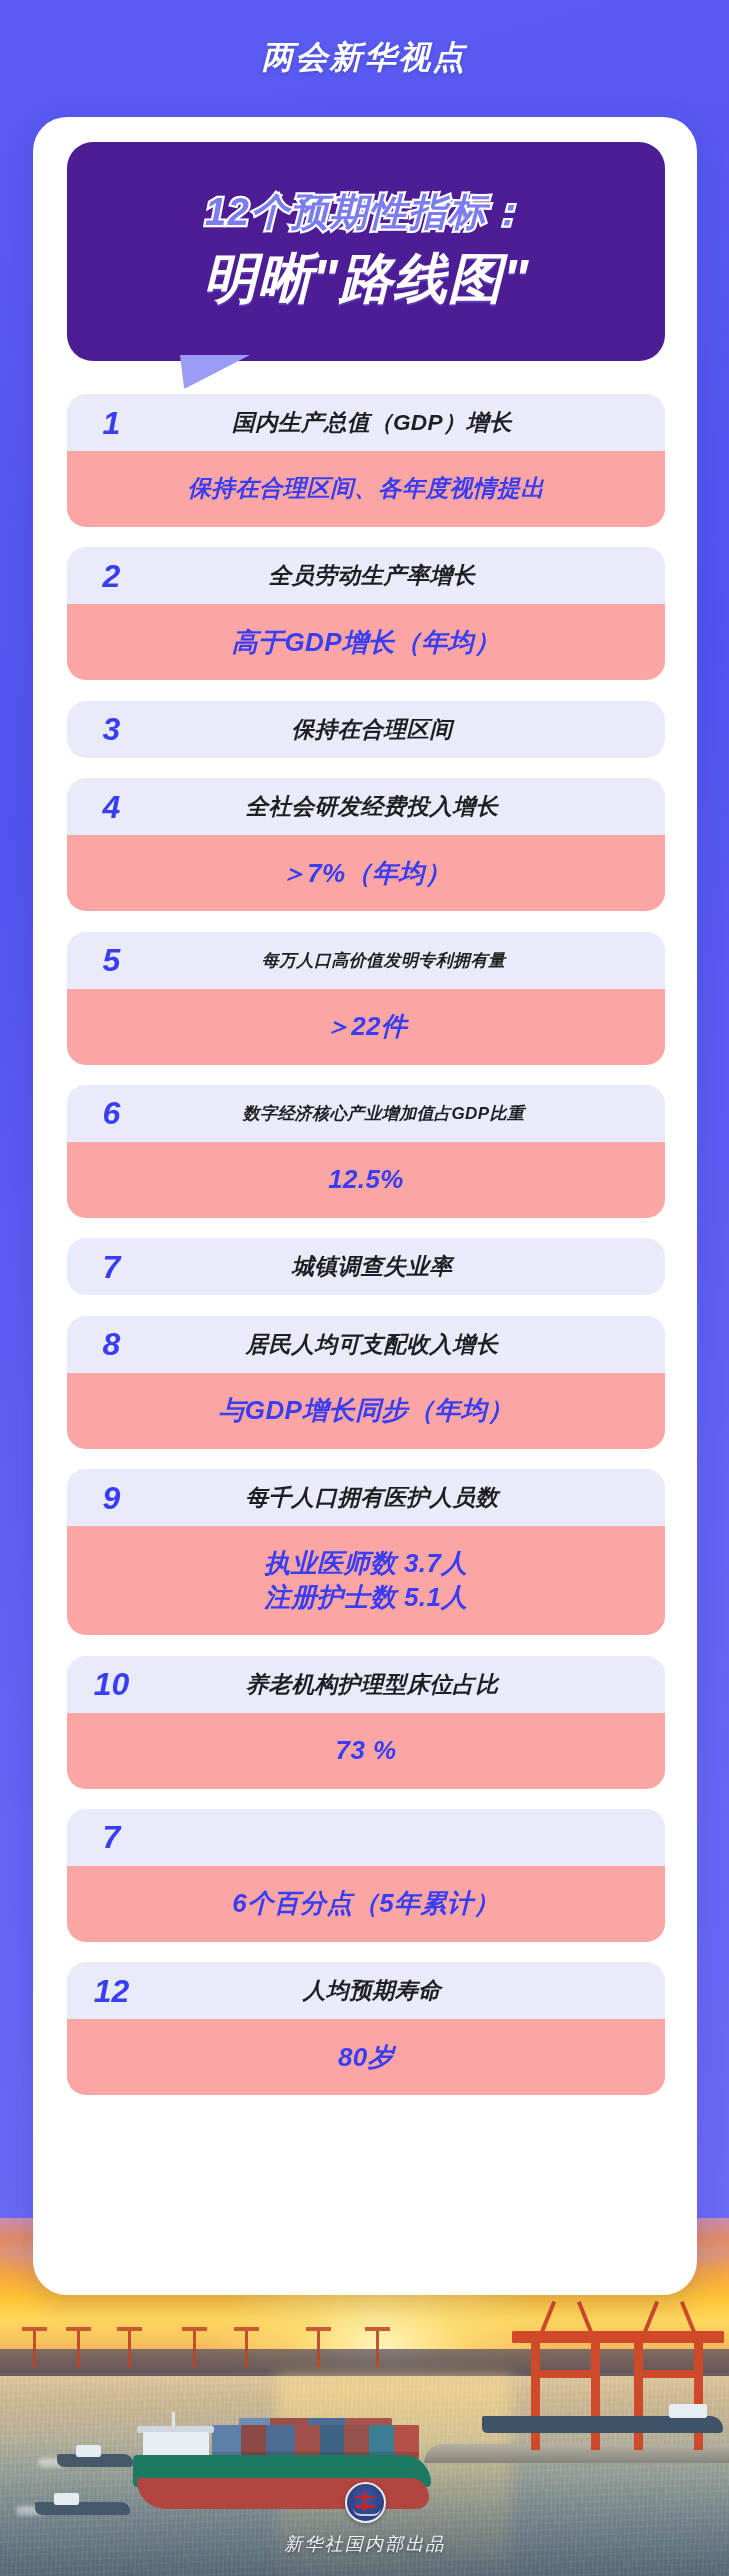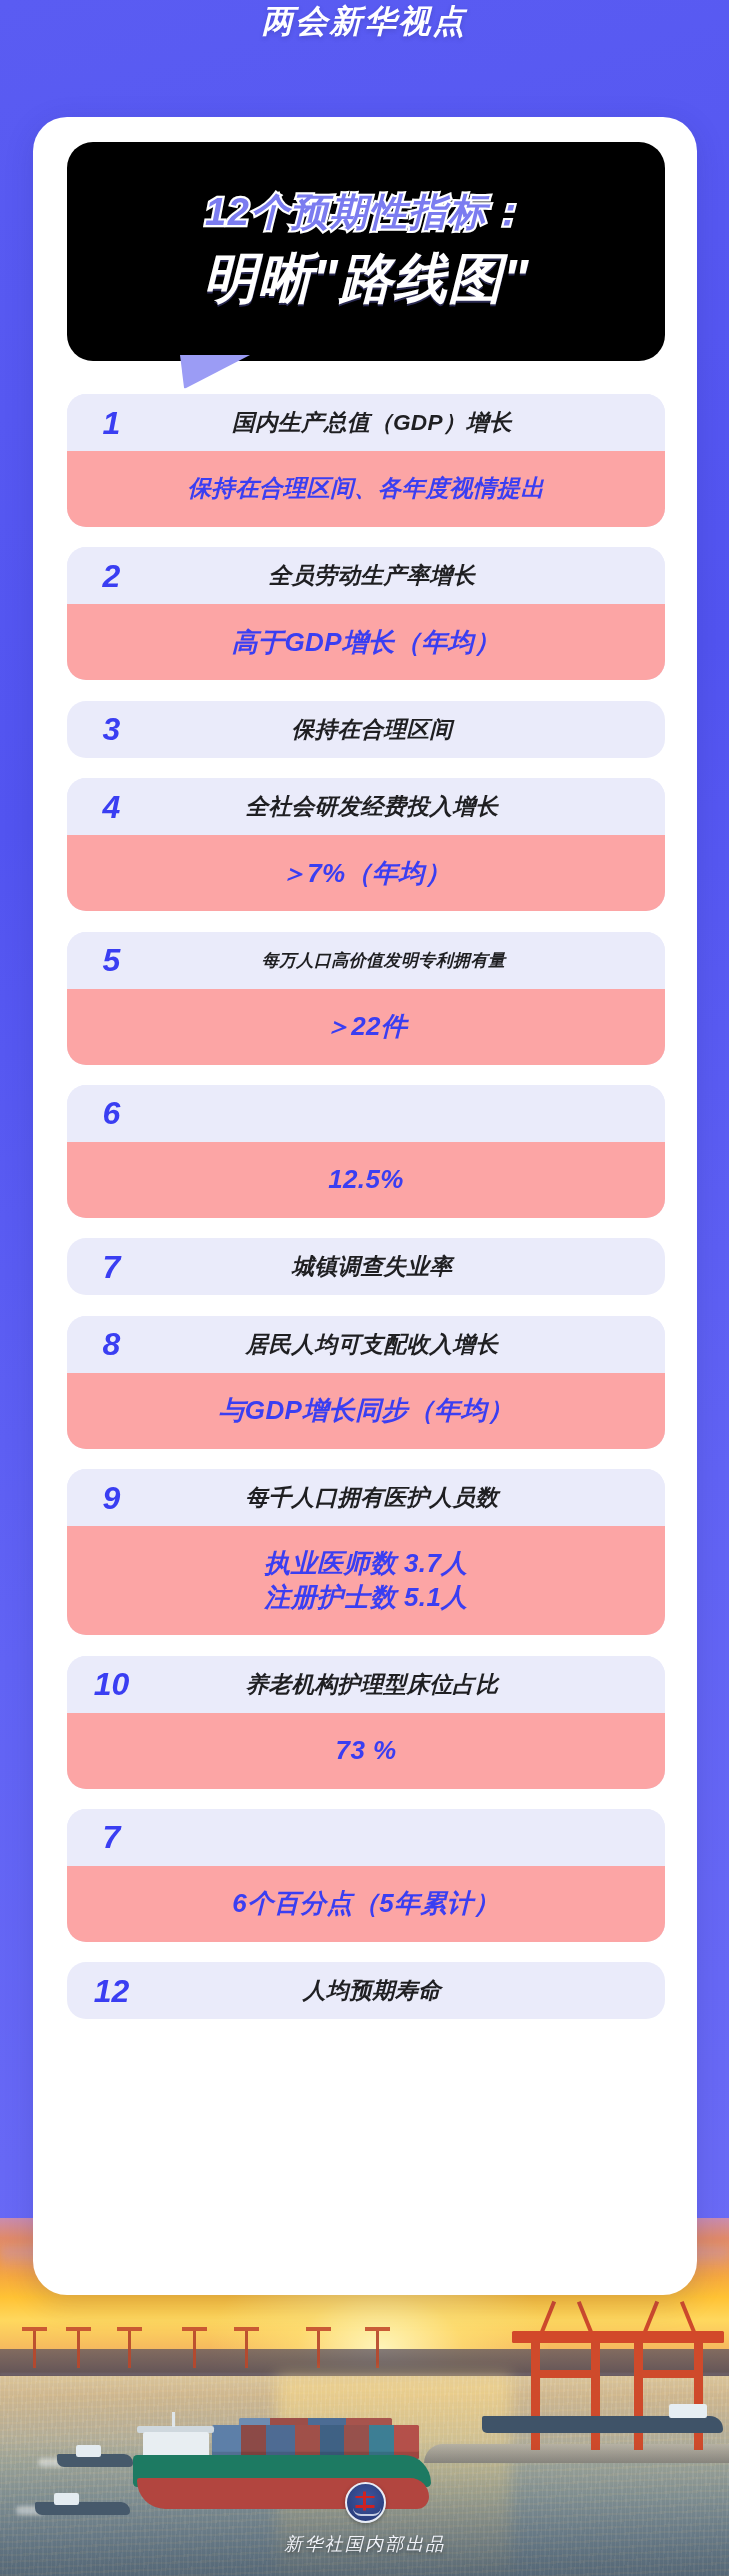--- a/index.html
+++ b/index.html
@@ -154,39 +154,39 @@
   .docked .sup { position:absolute; right:16px; bottom:14.6px; width:38px; height:14.6px;
     background:#e6eef3; border-radius:2.2px; }
   .photo .vignette {
     position:absolute; inset:0;
     background: linear-gradient(180deg, rgba(0,0,0,0) 62%, rgba(20,24,34,.30) 100%);
   }
 
   
   .header {
     position:absolute; left:0; top:0; width:728px; height:80px;
-    display:flex; align-items:flex-start; justify-content:center; z-index:5;
+    display:flex; align-items:flex-end; justify-content:center; z-index:5;
   }
   .header-title {
     color:#ffffff; font-size:32px; font-weight:bold; letter-spacing:2.2px;
     font-style:italic;
     text-shadow: 0 1.5px 4.4px rgba(40,40,120,.25);
   }
 
   
   .card {
     position:absolute; left:33px; top:117px; width:664px; height:2178px;
     background:#ffffff; border-radius:34px; z-index:3;
     box-shadow: 0 7.3px 29px rgba(40,40,140,.18);
   }
 
   
   .titleblock {
     position:absolute; left:67px; top:142px; width:598px; height:219px;
-    background:#000000; border-radius:26px; z-index:4;
+    background:#4c1d95; border-radius:26px; z-index:4;
     display:flex; flex-direction:column; align-items:center; justify-content:center;
   }
   .titleblock .tail {
     position:absolute; left:113px; bottom:-28px; width:70px; height:34px;
     background:#9b9cf5;
     clip-path: polygon(0 0, 100% 0, 6% 100%);
     border-bottom-left-radius:7.3px;
   }
   .title-l1 {
     font-size:38px; font-weight:bold; font-style:italic; letter-spacing:1.5px;
@@ -381,20 +381,21 @@
     <div class="row-head">
       <div class="row-num">5</div>
       <div class="row-label tight">每万人口高价值发明专利拥有量</div>
     </div>
     <div class="row-value">＞22件</div>
   </div>
 
   <div class="row">
     <div class="row-head">
       <div class="row-num">6</div>
+      <div class="row-label tight">数字经济核心产业增加值占GDP比重</div>
     </div>
     <div class="row-value">12.5%</div>
   </div>
 
   <div class="row">
     <div class="row-head">
       <div class="row-num">7</div>
       <div class="row-label">城镇调查失业率</div>
     </div>
   </div>
@@ -429,20 +430,21 @@
       <div class="row-num">7</div>
     </div>
     <div class="row-value">6个百分点（5年累计）</div>
   </div>
 
   <div class="row">
     <div class="row-head">
       <div class="row-num">12</div>
       <div class="row-label">人均预期寿命</div>
     </div>
+    <div class="row-value">80岁</div>
   </div>
 
 </div>
 
 <div class="footer">
   <div class="logo">
     <div class="emblem"></div>
     <div class="arc"></div>
   </div>
   <div class="footer-text">新华社国内部出品</div>

